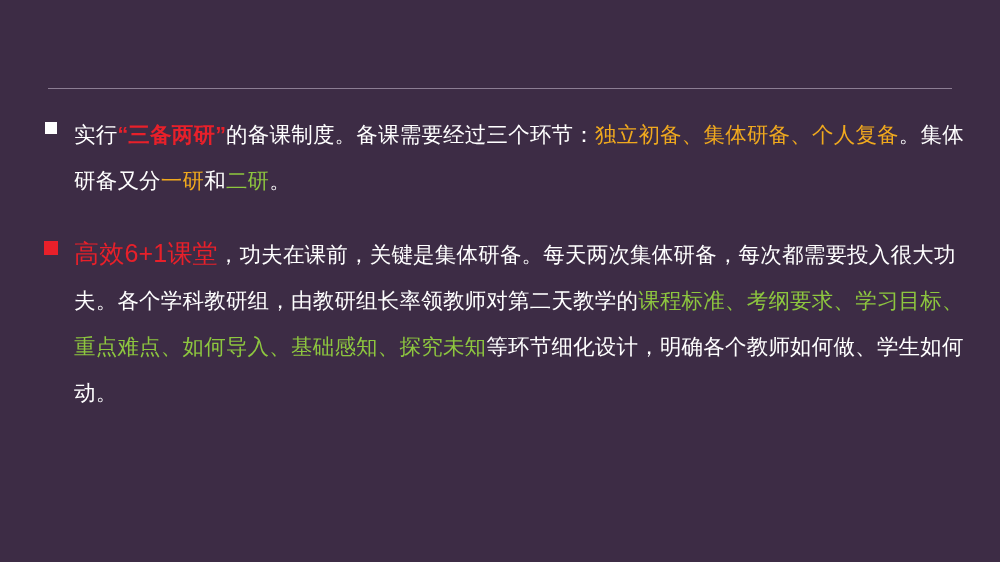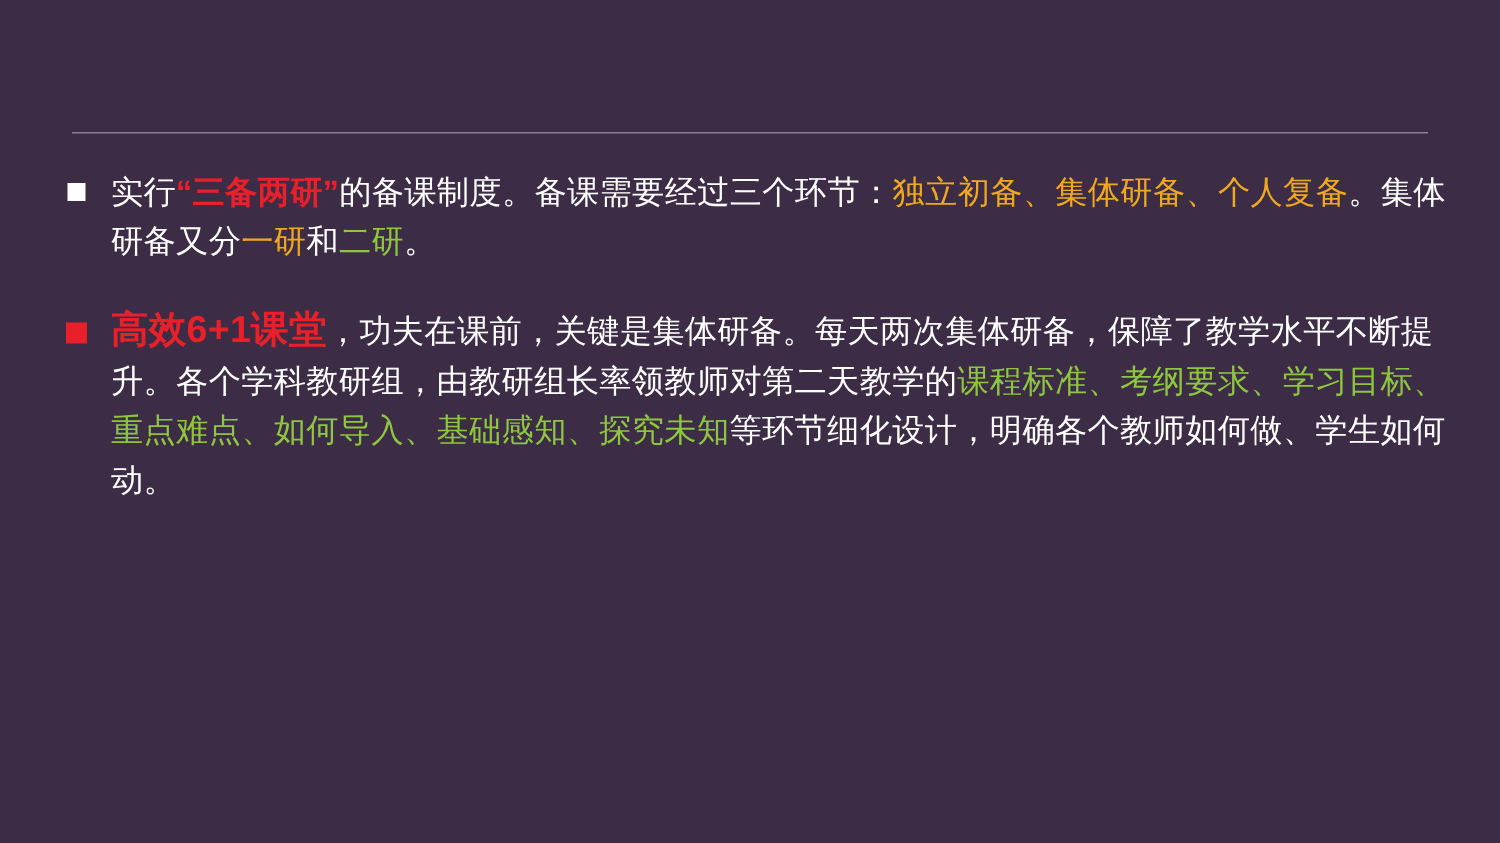--- a/index.html
+++ b/index.html
@@ -32,21 +32,21 @@
     position: absolute;
     left: 42px;
     right: 36px;
     top: 112px;
   }
   .para {
     position: relative;
     padding-left: 32px;
     margin-bottom: 26px;
     font-size: 21.5px;
-    line-height: 33px;
+    line-height: 46px;
     color: #ffffff;
     letter-spacing: 0.2px;
   }
   .para.p2 {
     margin-bottom: 24px;
   }
   .bullet {
     position: absolute;
     left: 3px;
     top: 10px;
@@ -58,38 +58,38 @@
   .bullet.red { background: #e8202a; top: 11px; width: 14px; height: 14px; left: 2px; }
   .bullet.orange { background: #f0a91e; }
 
   .t-white { color: #ffffff; }
   .t-red { color: #e8202a; font-weight: bold; }
   .t-orange { color: #f0a91e; }
   .t-green { color: #8dc63f; }
 
   .big-red {
     color: #e8202a;
-    font-weight: bold;
+    font-weight: normal;
     font-size: 25px;
   }
 </style>
 </head>
 <body>
 
 <div class="slide">
 
   <div class="top-rule"></div>
 
   <div class="content">
 
     <div class="para p1">
       <span class="bullet white"></span>
       <span class="t-white">实行</span><span class="t-red">“三备两研”</span><span class="t-white">的备课制度。备课需要经过三个环节：</span><span class="t-orange">独立初备、集体研备、个人复备</span><span class="t-white">。集体研备又分</span><span class="t-orange">一研</span><span class="t-white">和</span><span class="t-green">二研</span><span class="t-white">。</span>
     </div>
 
     <div class="para p2">
       <span class="bullet red"></span>
-      <span class="big-red">高效6+1课堂</span><span class="t-white">，功夫在课前，关键是集体研备。每天两次集体研备，保障了教学水平不断提升。各个学科教研组，由教研组长率领教师对第二天教学的</span><span class="t-green">课程标准、考纲要求、学习目标、重点难点、如何导入、基础感知、探究未知</span><span class="t-white">等环节细化设计，明确各个教师如何做、学生如何动。</span>
+      <span class="big-red">高效6+1课堂</span><span class="t-white">，功夫在课前，关键是集体研备。每天两次集体研备，每次都需要投入很大功夫。各个学科教研组，由教研组长率领教师对第二天教学的</span><span class="t-green">课程标准、考纲要求、学习目标、重点难点、如何导入、基础感知、探究未知</span><span class="t-white">等环节细化设计，明确各个教师如何做、学生如何动。</span>
     </div>
 
 
   </div>
 </div>
 
 </body></html>

